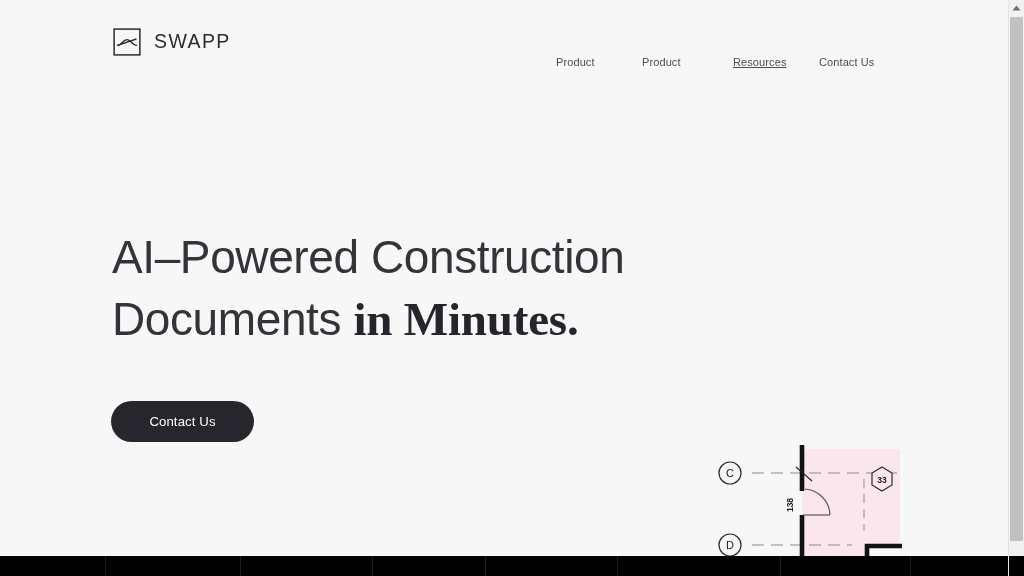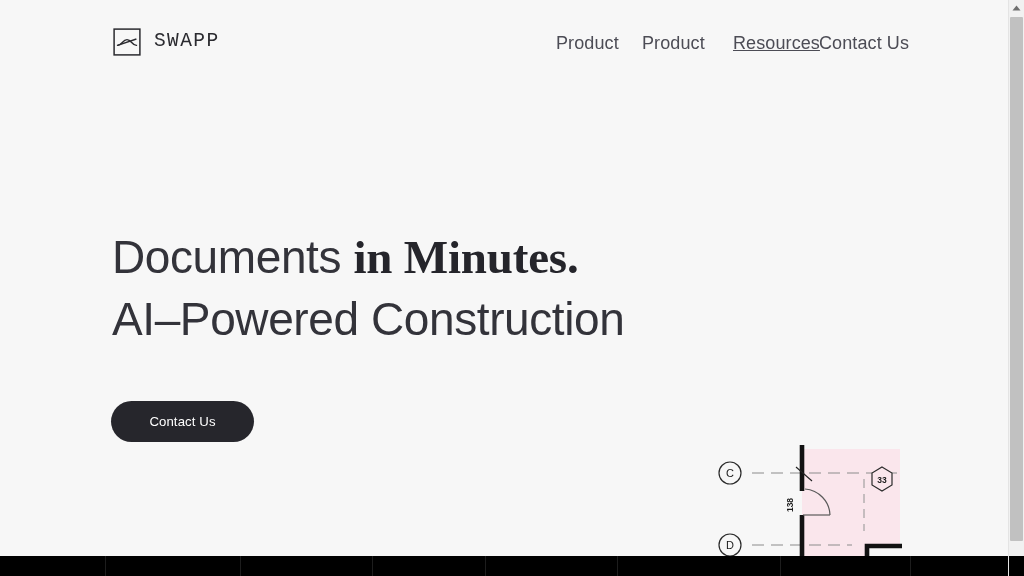--- a/index.html
+++ b/index.html
@@ -52,38 +52,38 @@
     height: 28px;
     display: block;
   }
 
   .brand-name {
     font-size: 19.5px;
     letter-spacing: 1.4px;
     color: #2b2b30;
     font-weight: 400;
     line-height: 1;
-    font-family: Liberation Mono, monospace;
   }
 
   .main-nav {
     position: absolute;
     left: 556px;
     top: 33px;
     display: flex;
     align-items: center;
   }
 
   .nav-link {
-    font-size: 18px;
+    font-size: 11px;
     color: #4c4c55;
     text-decoration: none;
     letter-spacing: 0.1px;
     white-space: nowrap;
     cursor: pointer;
+    margin-top: 23px;
   }
   .nav-link:nth-child(1) { width: 86px; }
   .nav-link:nth-child(2) { width: 91px; }
   .nav-link:nth-child(3) { width: 86px; text-decoration: underline; }
   .nav-link:nth-child(4) { width: 86px; }
 
   
   .hero {
     position: absolute;
     left: 0;
@@ -218,22 +218,22 @@
       <a class="nav-link" href="#">Product</a>
       <a class="nav-link" href="#">Resources</a>
       <a class="nav-link" href="#">Contact Us</a>
     </nav>
 
   </header>
 
   <section class="hero">
 
     <h1 class="hero-heading">
+      <span class="line">AI–Powered Construction</span>
       <span class="line"><span>Documents </span><span class="hero-emph">in Minutes.</span></span>
-      <span class="line">AI–Powered Construction</span>
     </h1>
 
     <button class="cta-button">Contact Us</button>
 
     <figure class="plan-figure">
       <svg width="200" height="140" viewBox="0 0 200 140" xmlns="http://www.w3.org/2000/svg">
 
         <path d="M 90 10 L 188 10 L 188 108 L 155 108 L 155 126 L 90 126 Z" fill="#fae6ec"></path>
 
         <line x1="40" y1="34" x2="188" y2="34" stroke="#8c8c8c" stroke-width="1.1" stroke-dasharray="12 7"></line>

